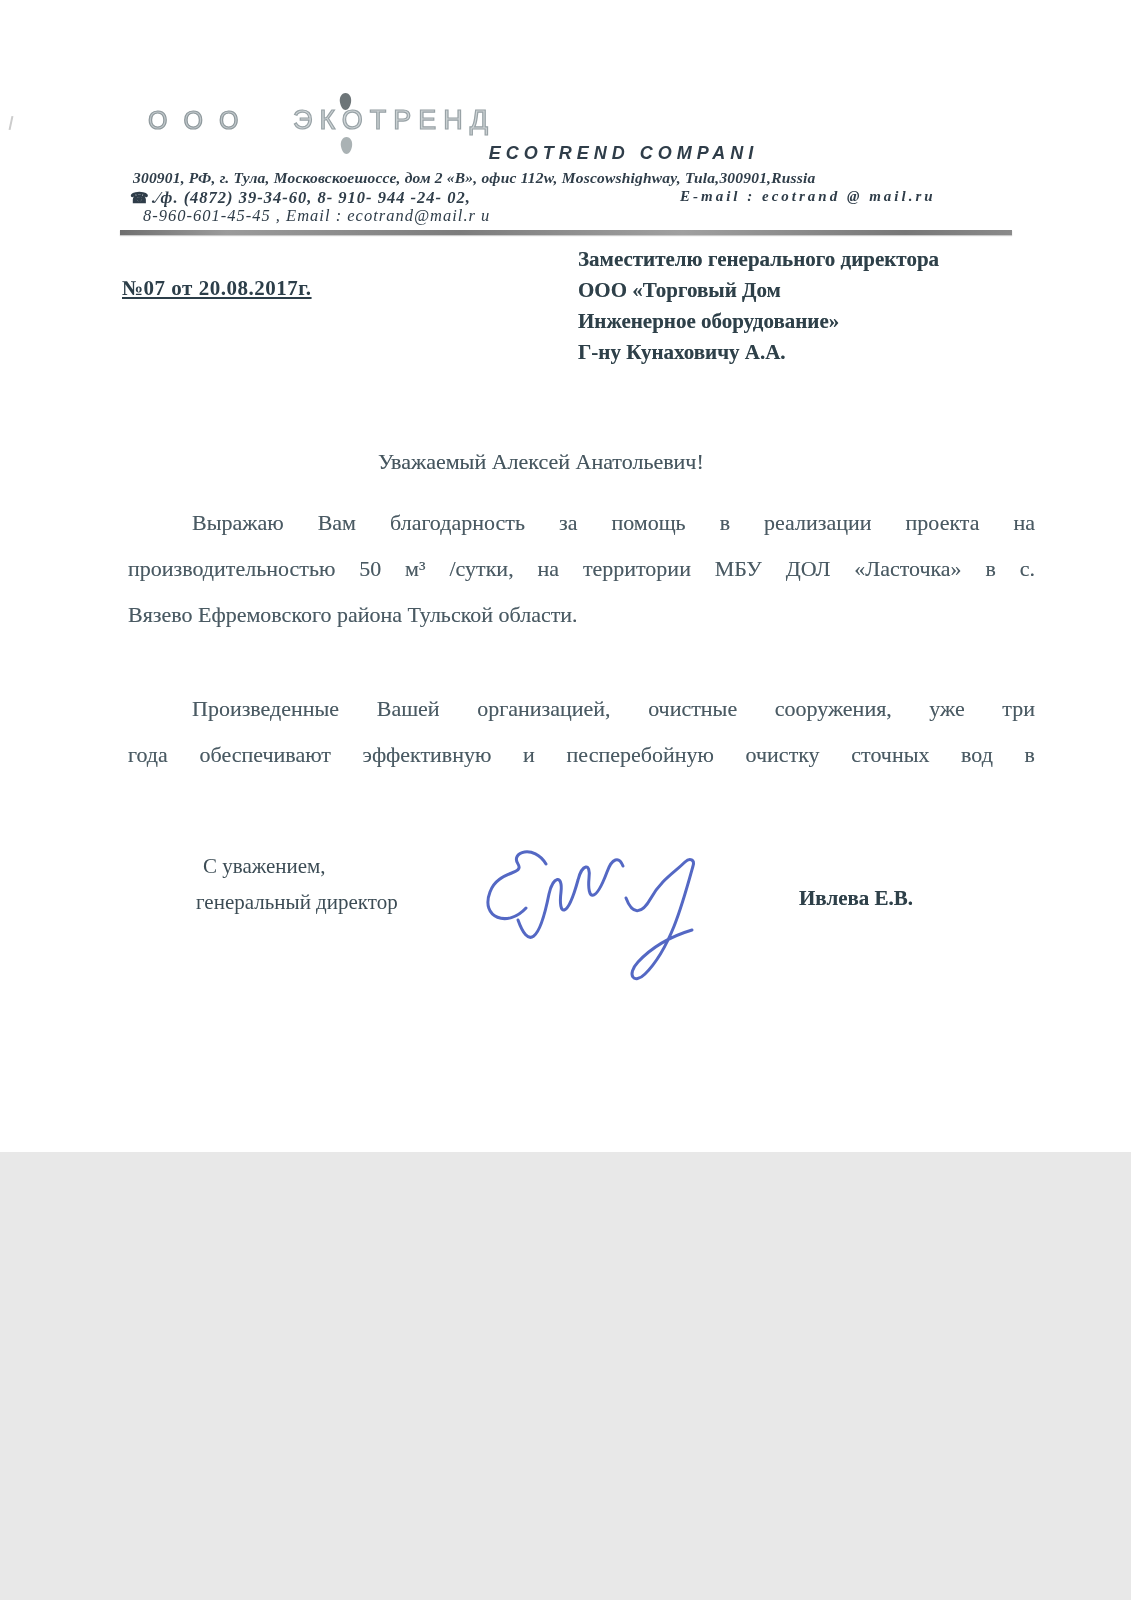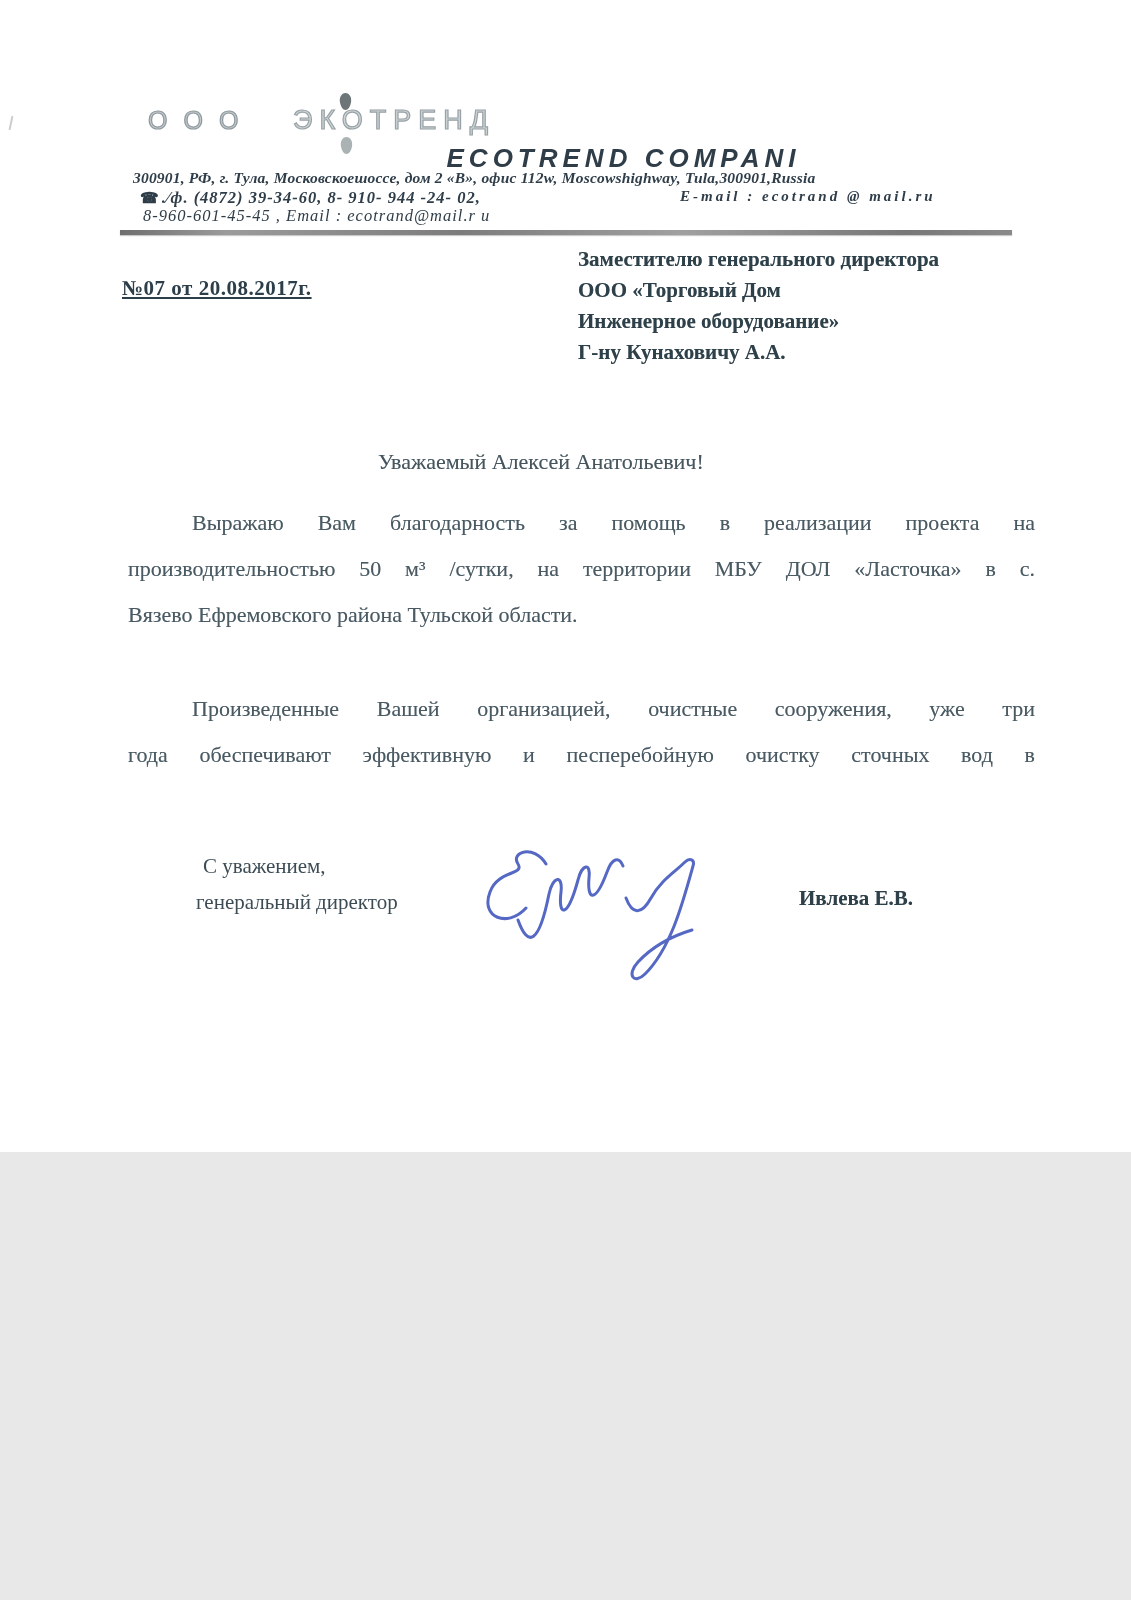--- a/index.html
+++ b/index.html
@@ -31,32 +31,32 @@
   }
   .acorn{width:17px;height:19px;}
   .acorn-top{left:337px;top:92px;}
   .acorn-bottom{left:338px;top:136px;}
 
   
   .company-en{
     left:0;top:143px;width:1131px;text-align:center;
     font-family:"Liberation Sans","DejaVu Sans",sans-serif;
     font-style:italic;font-weight:bold;
-    font-size:26px;letter-spacing:5px;color:#2f3d49;
+    font-size:18px;letter-spacing:5px;color:#2f3d49;
     padding-left:116px;box-sizing:border-box;
   }
   .addr-line{
     left:133px;top:169px;
     font-style:italic;font-weight:bold;
     font-size:15.5px;color:#2f3d49;letter-spacing:.2px;
   }
   .phone-line{
     left:130px;top:188px;
     font-style:italic;font-weight:bold;
-    font-size:16.5px;color:#2f3d49;letter-spacing:1px;margin-left:10px;
+    font-size:16.5px;color:#2f3d49;letter-spacing:1px;
   }
   .phone-glyph{font-style:normal;font-size:15px;margin-right:2px;}
   .email-right{
     left:680px;top:188px;
     font-style:italic;font-weight:bold;
     font-size:15px;color:#2f3d49;letter-spacing:3px;
   }
   .phone-line2{
     left:143px;top:206px;
     font-style:italic;font-weight:normal;

